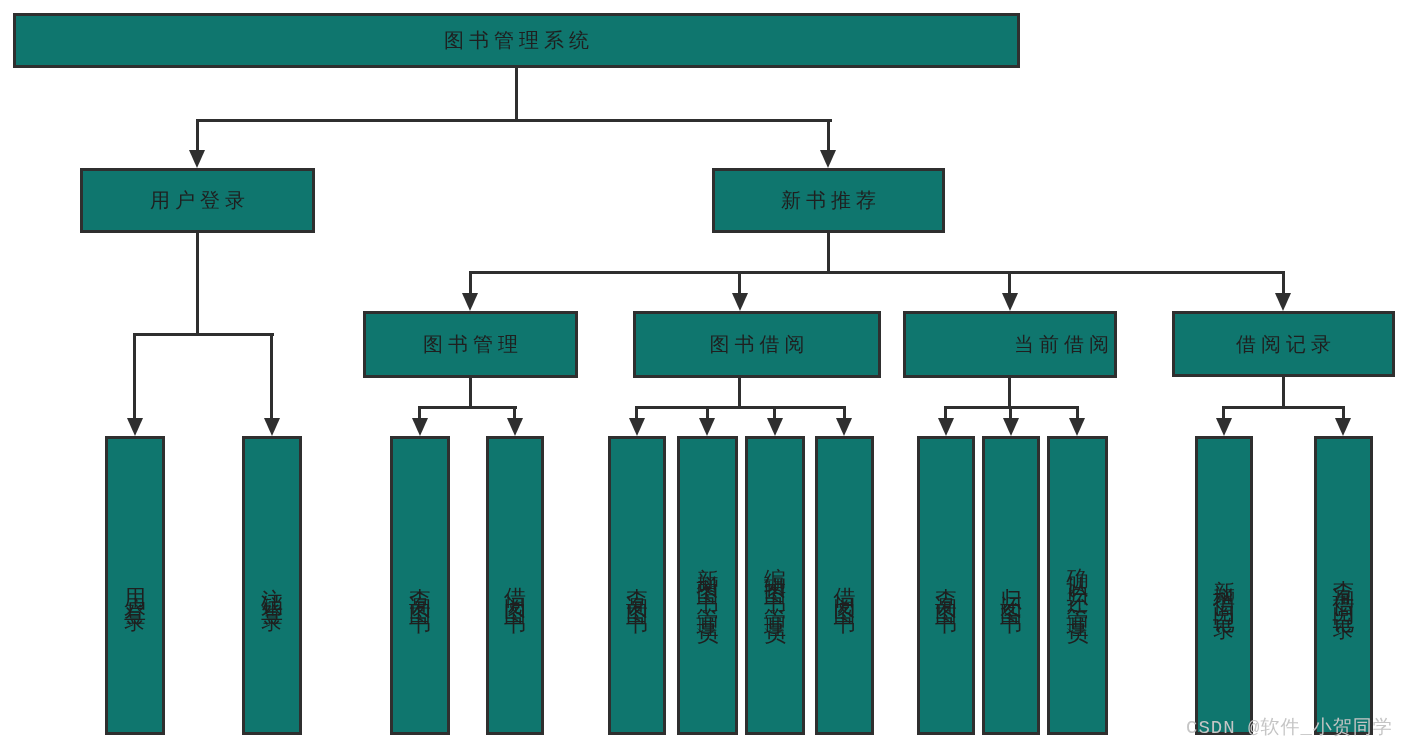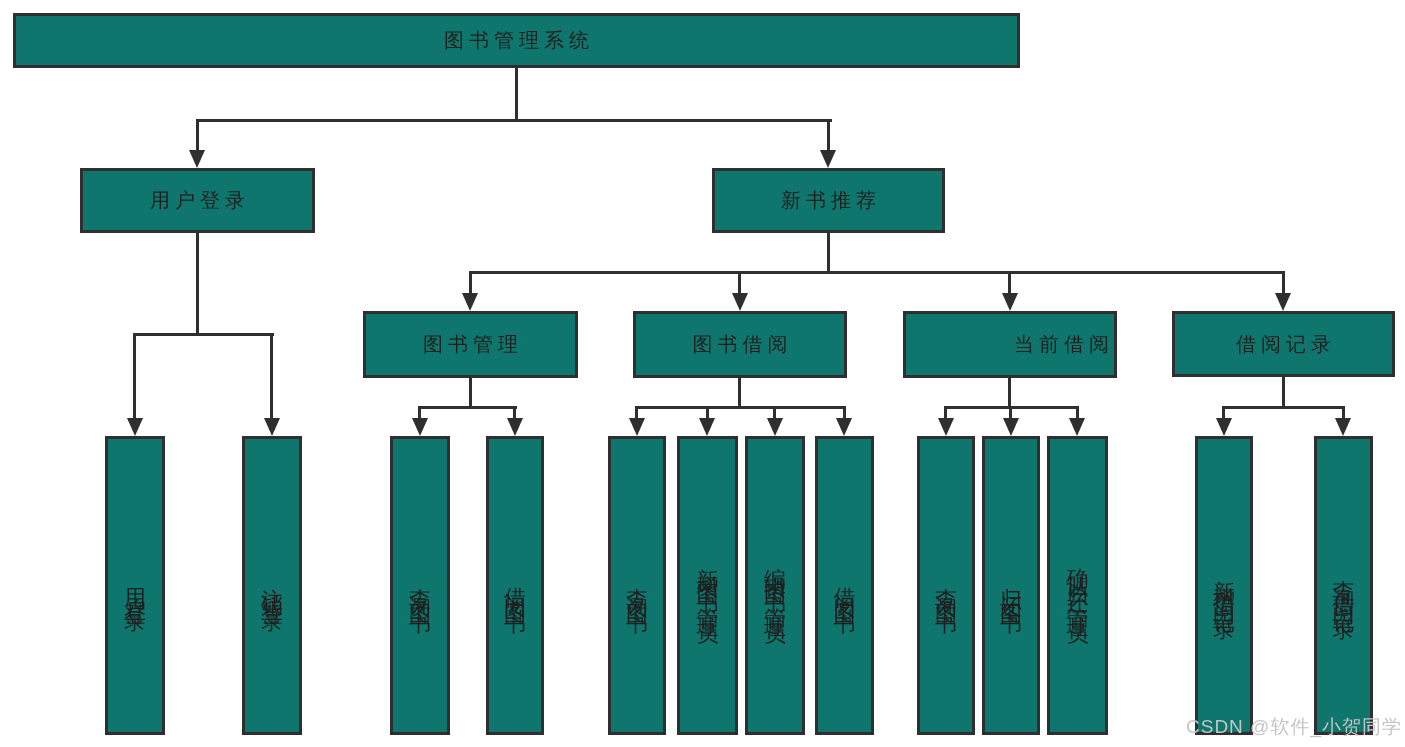--- a/index.html
+++ b/index.html
@@ -30,21 +30,21 @@
   
   .arrowhead {
     position:absolute; width:0; height:0;
     border-left:8px solid transparent;
     border-right:8px solid transparent;
     border-top:18px solid #2f2f2f;
   }
   
   .watermark {
     position:absolute; left:1186px; top:714px; z-index:6;
-    font-size:19px; letter-spacing:1px; color:#c5c5c5; white-space:nowrap;
+    font-size:19px; letter-spacing:1px; color:#c5c5c5; white-space:nowrap;font-family:Liberation Mono, monospace;
   }
 </style>
 </head>
 <body>
 
 <div class="stage">
 
   <div class="node" style="left:13px; top:13px; width:1007px; height:55px;">
     <span class="hlabel">图书管理系统</span>
   </div>
@@ -77,21 +77,21 @@
   <div class="vline" style="left:196px; top:232px; height:104px;"></div>
   <div class="hline" style="left:133px; top:333px; width:141px;"></div>
   <div class="vline" style="left:133px; top:333px; height:87px;"></div>
   <div class="arrowhead" style="left:127px; top:418px;"></div>
   <div class="vline" style="left:270px; top:333px; height:87px;"></div>
   <div class="arrowhead" style="left:264px; top:418px;"></div>
 
   <div class="node" style="left:363px; top:311px; width:215px; height:67px;">
     <span class="hlabel">图书管理</span>
   </div>
-  <div class="node" style="left:633px; top:311px; width:214px; height:67px;">
+  <div class="node" style="left:633px; top:311px; width:248px; height:67px;">
     <span class="hlabel">图书借阅</span>
   </div>
   <div class="node" style="left:903px; top:311px; width:214px; height:67px;justify-content:flex-end;">
     <span class="hlabel">当前借阅</span>
   </div>
   <div class="node" style="left:1172px; top:311px; width:223px; height:66px;">
     <span class="hlabel">借阅记录</span>
   </div>
 
   <div class="vline" style="left:469px; top:377px; height:31px;"></div>

